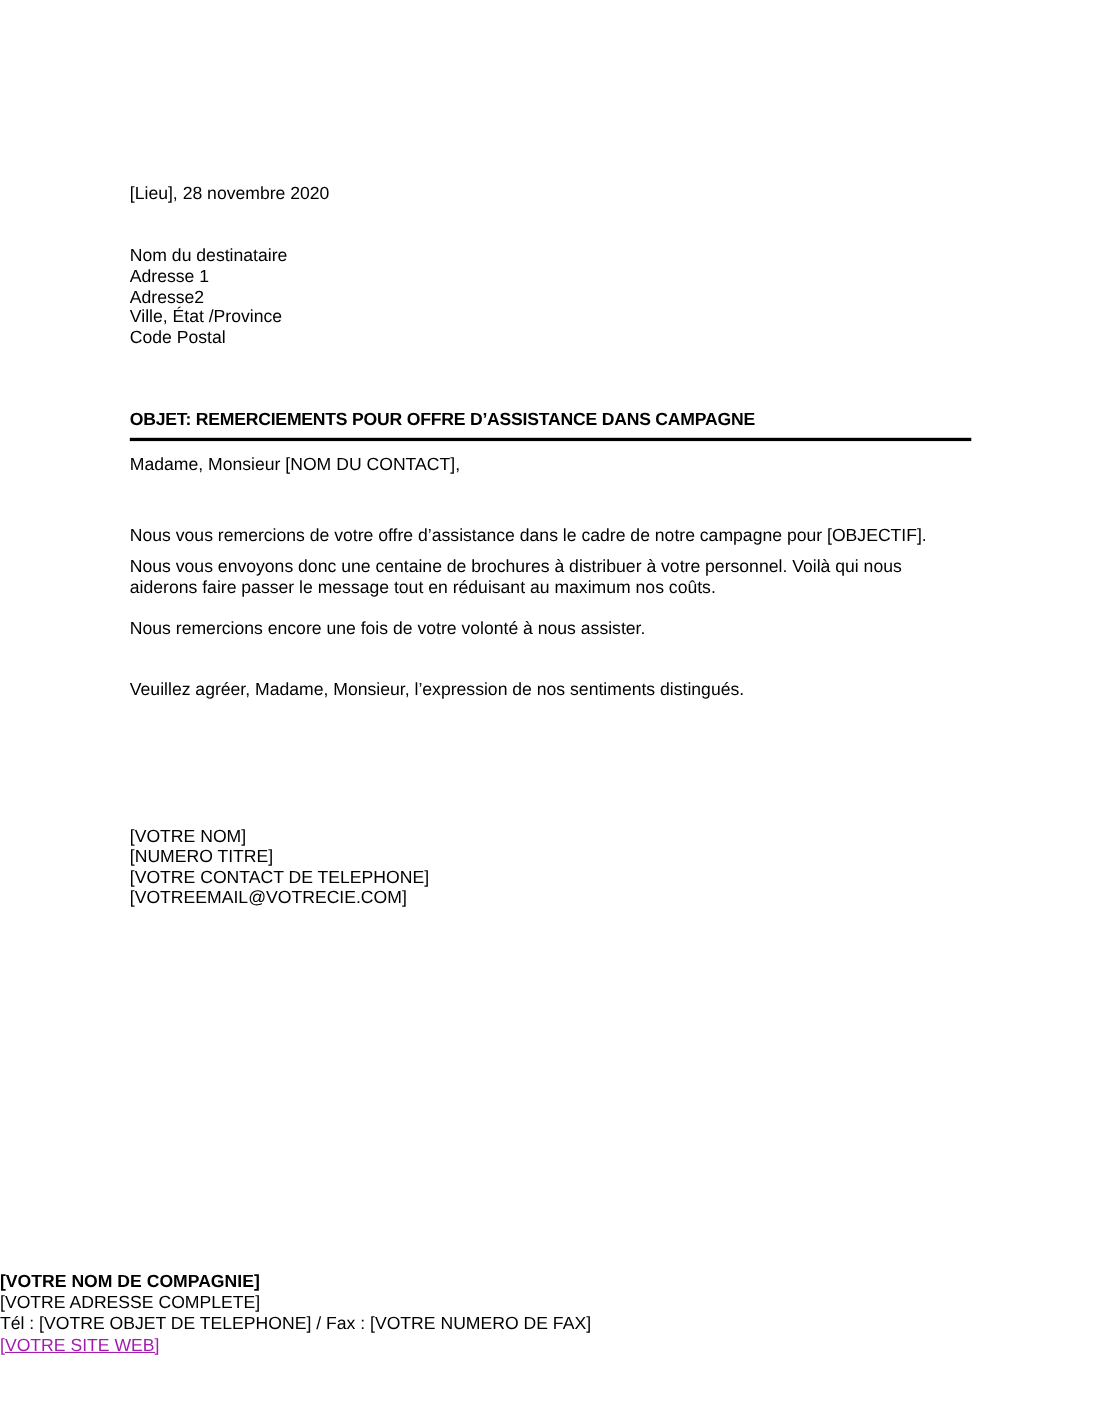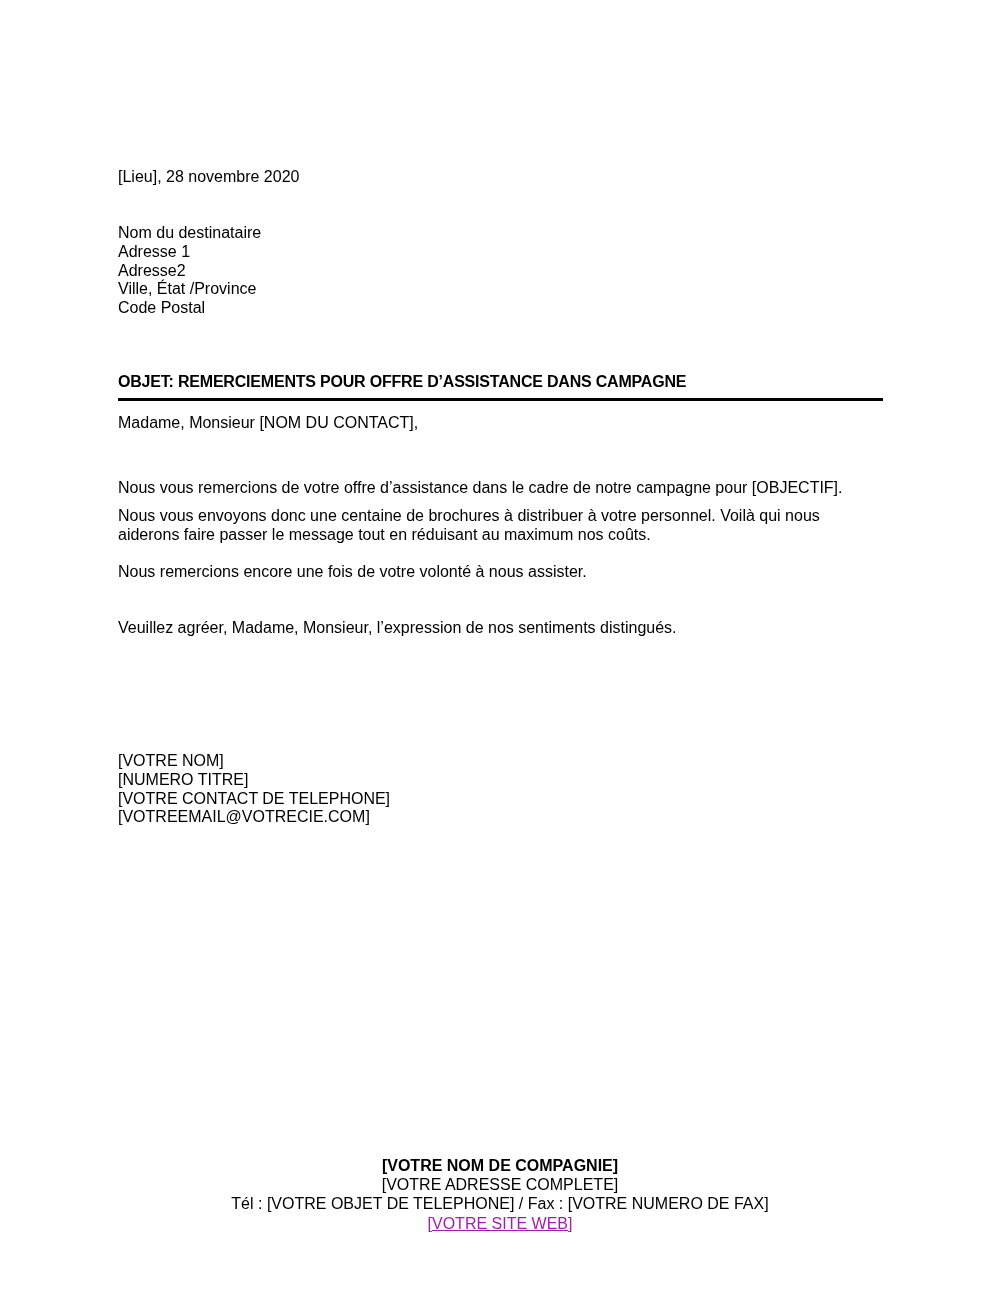--- a/index.html
+++ b/index.html
@@ -34,21 +34,20 @@
   .salutation { top: 414px; }
   .para-1 { top: 478px; line-height: 19px; }
   .para-2 { top: 506px; line-height: 19px; }
   .para-3 { top: 562px; line-height: 19px; }
   .closing { top: 619px; }
   .signature-block { top: 711px; line-height: 18.8px; margin-top: 41px; }
   .footer-block {
     top: 1156px;
     left: 0;
     width: 1000px;
-    text-align: center;
     line-height: 19.2px;
   }
   .footer-company { font-weight: bold; }
   .footer-link {
     text-decoration: underline;
     cursor: pointer;
   }
 </style>
 </head>
 <body>

